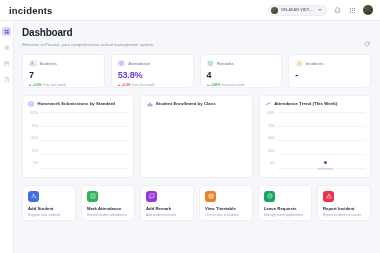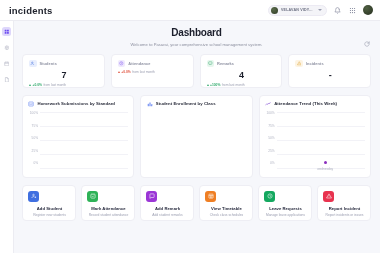--- a/index.html
+++ b/index.html
@@ -50,21 +50,21 @@
     width: 14px; flex: 0 0 14px; background: #ffffff; border-right: 1px solid #ececf2;
     padding-top: 6px; display: flex; flex-direction: column; align-items: center; gap: 7px;
   }
   .sb-item {
     width: 9px; height: 9px; border-radius: 2.5px;
     display: flex; align-items: center; justify-content: center; color: #a6a9bb;
   }
   .sb-item svg { width: 5.5px; height: 5.5px; display: block; }
   .sb-item.active { background: #ded7fb; color: #6d4df0; }
 
-  .main { flex: 1; min-width: 0; padding: 6px 9px 12px 8px; overflow: hidden; position: relative; text-align: center; }
+  .main { flex: 1; min-width: 0; padding: 6px 9px 12px 8px; overflow: hidden; position: relative; }
 
   .page-head { position: relative; margin-bottom: 7px; }
   .page-title { font-size: 10px; font-weight: 700; letter-spacing: -.2px; color: #1b1e2b; line-height: 12px; }
   .page-sub { font-size: 4.1px; color: #8a8d9d; margin-top: 2.5px; letter-spacing: .05px; }
   .refresh-btn {
     position: absolute; right: 0; top: 12px; width: 9px; height: 9px;
     display: flex; align-items: center; justify-content: center; color: #8d90a3;
   }
   .refresh-btn svg { width: 6px; height: 6px; display: block; }
 
@@ -224,20 +224,21 @@
           <div class="stat">
             <div class="stat-top">
               <div class="stat-ico" style="background: rgb(239, 233, 253); color: rgb(123, 77, 240);">
                 <svg viewBox="0 0 24 24" fill="none" stroke="currentColor" stroke-width="2.2">
                   <circle cx="12" cy="12" r="8.5"></circle>
                   <path d="M12 7v5.3l3.4 2"></path>
                 </svg>
               </div>
               <div class="stat-label">Attendance</div>
             </div>
+            <div class="stat-val" style="color: rgb(109, 59, 221);">53.8%</div>
             <div class="stat-delta">
               <span class="tri-up" style="color: rgb(224, 83, 63);"></span>
               <span class="delta-val" style="color: rgb(224, 83, 63);">+0.0%</span>
               <span>from last month</span>
             </div>
           </div>
           <div class="stat">
             <div class="stat-top">
               <div class="stat-ico" style="background: rgb(230, 246, 237); color: rgb(47, 169, 107);">
                 <svg viewBox="0 0 24 24" fill="none" stroke="currentColor" stroke-width="2.2">

